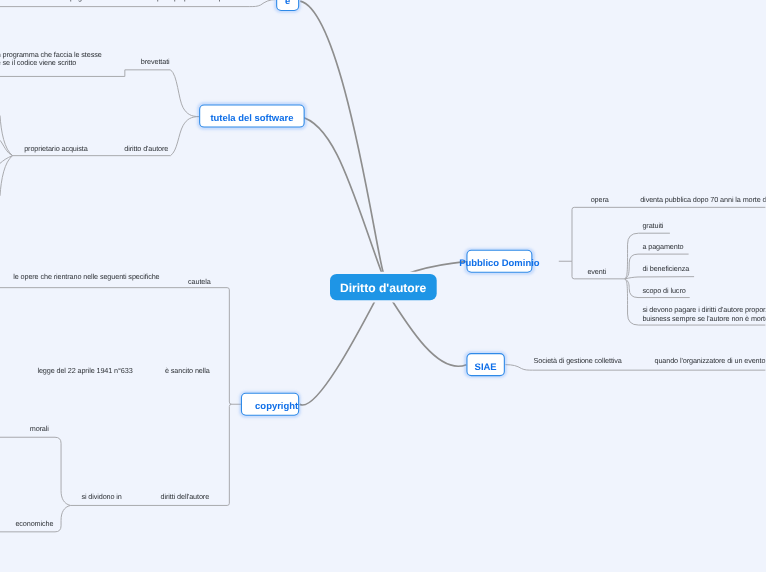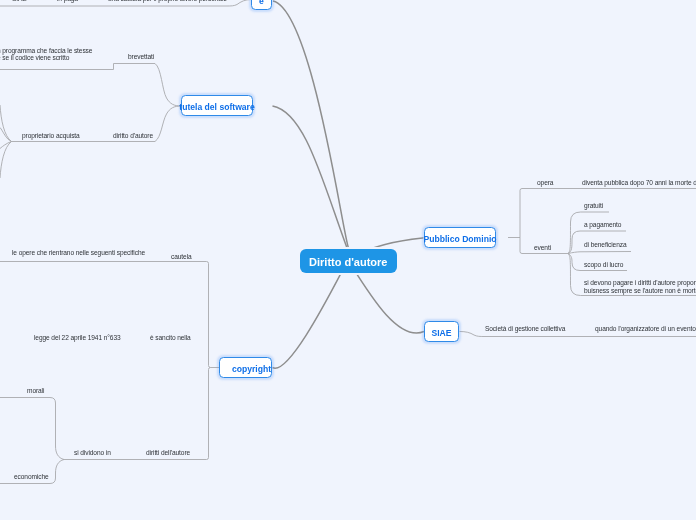--- a/index.html
+++ b/index.html
@@ -47,22 +47,22 @@
 <path d="M219 367.5 L 210.5 367.5 Q 208.5 367.5 208.5 365.5 L 208.5 263.5 Q 208.5 261.5 206.5 261.5 L 0 261.5"></path>
 <path d="M208.5 369.5 Q 208.5 367.5 210.5 367.5"></path>
 <path d="M208.5 369.5 L 208.5 457.5 Q 208.5 459.5 206.5 459.5 L 64 459.5"></path>
 <path d="M64 459.5 C 58 458 55.5 453 55.5 446 L 55.5 403 Q 55.5 397.5 50 397.5 L 0 397.5"></path>
 <path d="M64 459.5 C 58 461 55.5 466 55.5 473 L 55.5 478 Q 55.5 483.5 50 483.5 L 0 483.5"></path>
 
 <path d="M251.5 -0.5 C 245 -0.5 241 1.5 237 4.5 C 234 6 231 6 227 6 L 0 6"></path>
 </g>
 </svg>
 <div class="node root" style="left:300px;top:249px;width:96.5px;height:24px;padding-top:2px;">Diritto d'autore</div>
-<div class="node lvl1" style="left:181px;top:95px;width:72px;height:21px;">tutela del software</div>
-<div class="node lvl1" style="left:424px;top:227px;width:72px;height:21px;">Pubblico Dominio</div>
+<div class="node lvl1" style="left:181px;top:95px;width:96px;height:21px;">tutela del software</div>
+<div class="node lvl1" style="left:424px;top:227px;width:60px;height:21px;">Pubblico Dominio</div>
 <div class="node lvl1" style="left:424px;top:321px;width:35px;height:21px;">SIAE</div>
 <div class="node lvl1" style="left:219px;top:357px;width:53px;height:21px;padding-left:12px;">copyright</div>
 <div class="node lvl1" style="left:251px;top:-11px;width:21px;height:21px;">e</div>
 <div class="lbl" style="left:128px;top:53px;">brevettati</div>
 <div class="lbl" style="left:-3px;top:46.5px;">n programma che faccia le stesse
 e se il codice viene scritto</div>
 <div class="lbl" style="left:113px;top:132px;">diritto d'autore</div>
 <div class="lbl" style="left:22px;top:132px;">proprietario acquista</div>
 <div class="lbl" style="left:537px;top:179px;">opera</div>
 <div class="lbl" style="left:582px;top:179px;">diventa pubblica dopo 70 anni la morte dell'autore</div>

